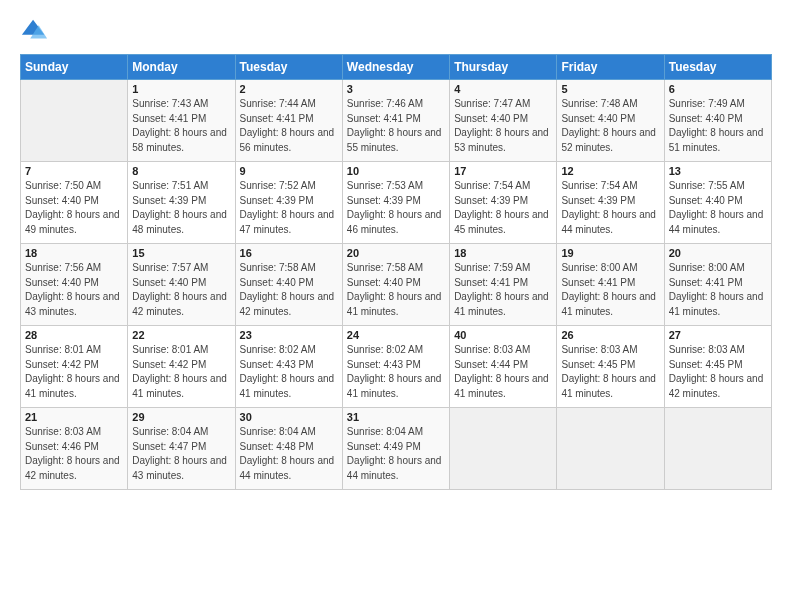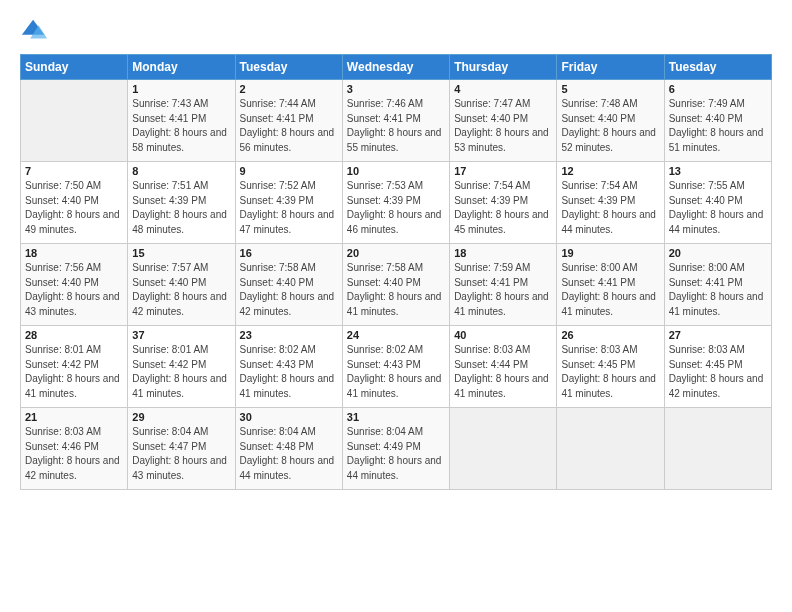--- a/index.html
+++ b/index.html
@@ -223,21 +223,21 @@
             <span class="day-number">20</span>
             <div class="day-info">Sunrise: 8:00 AM<br>Sunset: 4:41 PM<br>Daylight: 8 hours and 41 minutes.</div>
           </td>
         </tr>
         <tr>
           <td>
             <span class="day-number">28</span>
             <div class="day-info">Sunrise: 8:01 AM<br>Sunset: 4:42 PM<br>Daylight: 8 hours and 41 minutes.</div>
           </td>
           <td>
-            <span class="day-number">37</span>
+            <span class="day-number">22</span>
             <div class="day-info">Sunrise: 8:01 AM<br>Sunset: 4:42 PM<br>Daylight: 8 hours and 41 minutes.</div>
           </td>
           <td>
             <span class="day-number">23</span>
             <div class="day-info">Sunrise: 8:02 AM<br>Sunset: 4:43 PM<br>Daylight: 8 hours and 41 minutes.</div>
           </td>
           <td>
             <span class="day-number">24</span>
             <div class="day-info">Sunrise: 8:02 AM<br>Sunset: 4:43 PM<br>Daylight: 8 hours and 41 minutes.</div>
           </td>

